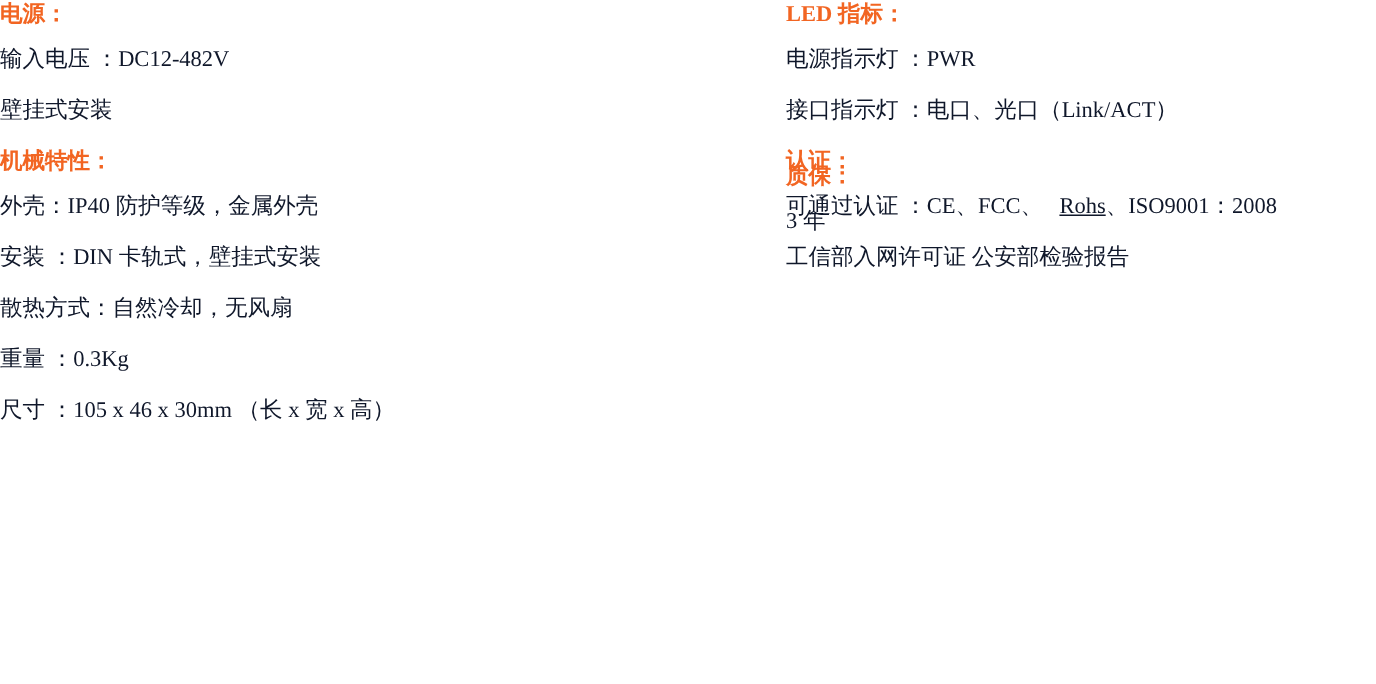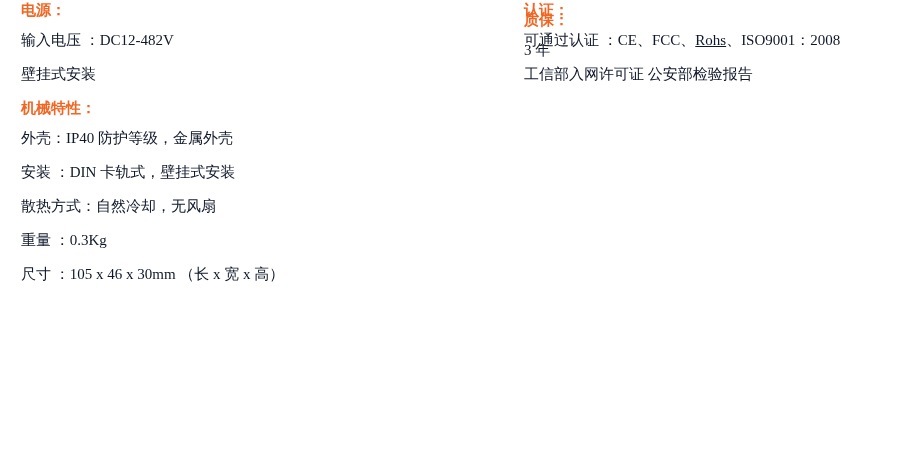--- a/index.html
+++ b/index.html
@@ -19,21 +19,21 @@
     width: 917px;
     height: 456px;
     box-sizing: border-box;
   }
   .col {
     position: absolute;
     top: 0;
     box-sizing: border-box;
   }
   .col-left {
-    left: 21px;
+    left: 0;
     width: 500px;
   }
   .col-right {
     left: 524px;
     width: 385px;
   }
   .heading {
     color: #f26522;
     font-weight: bold;
     font-size: 15px;
@@ -49,20 +49,21 @@
     white-space: nowrap;
   }
   .block {
     margin: 0;
   }
   .spacer-top {
     height: 10px;
   }
   .underline-word {
     text-decoration: underline;
+    margin-left: 11px;
   }
 </style>
 </head>
 <body>
 
 <div class="sheet">
 
   <div class="col col-left">
 
     <div class="block">
@@ -77,20 +78,25 @@
       <p class="line">安装 ：DIN 卡轨式，壁挂式安装</p>
       <p class="line">散热方式：自然冷却，无风扇</p>
       <p class="line">重量 ：0.3Kg</p>
       <p class="line">尺寸 ：105 x 46 x 30mm （长 x 宽 x 高）</p>
     </div>
 
   </div>
 
   <div class="col col-right">
 
+    <div class="block">
+      <p class="heading">LED 指标：</p>
+      <p class="line">电源指示灯 ：PWR</p>
+      <p class="line">接口指示灯 ：电口、光口（Link/ACT）</p>
+    </div>
 
 
     <div class="block spacer-top">
       <p class="heading">认证：</p>
       <p class="line">可通过认证 ：CE、FCC、<span class="underline-word">Rohs</span>、ISO9001：2008</p>
       <p class="line">工信部入网许可证   公安部检验报告</p>
     </div>
 
 
     <div class="block spacer-top">

